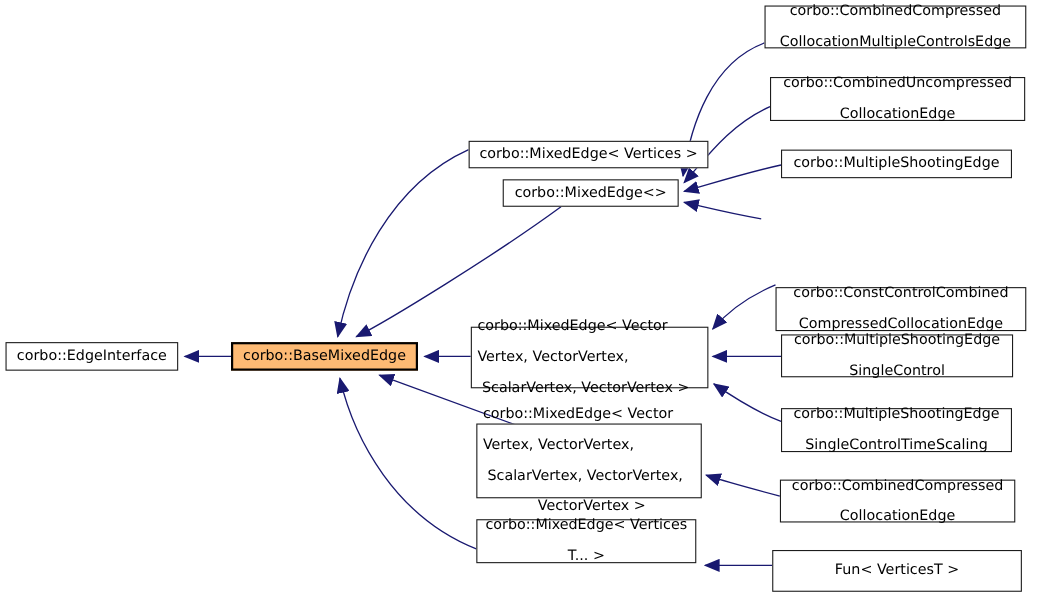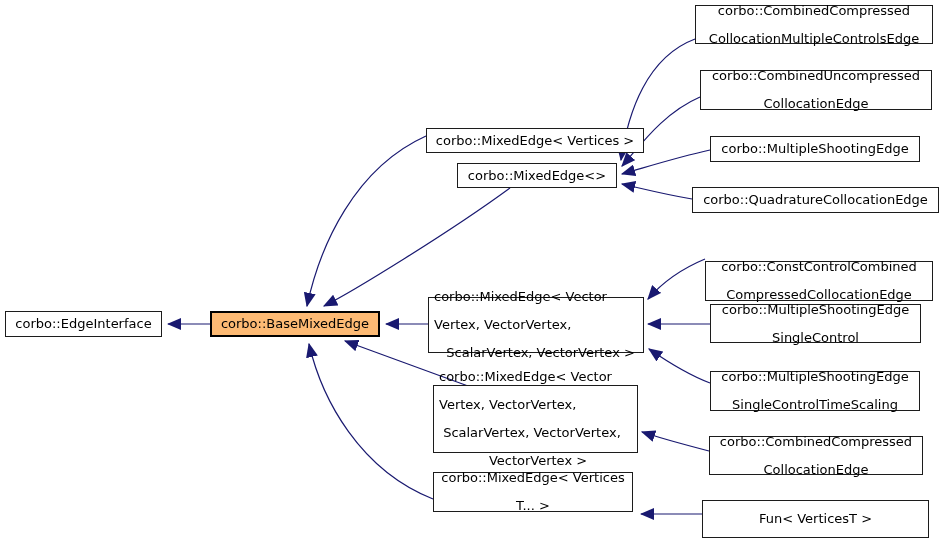--- a/index.html
+++ b/index.html
@@ -42,21 +42,21 @@
     cursor: default;
   }
   .node.align-left {
     text-align: left;
     padding-left: 5px;
   }
   .node.align-left span:last-child {
     text-align: center;
   }
   .node.align-left.keep-last-left span:last-child {
-    text-align: center;
+    text-align: left;
   }
 </style>
 </head>
 <body>
 
 <div id="graph">
 
   <svg id="edge-layer" width="943" height="547" viewBox="0 0 943 547">
     <defs>
       <marker id="arrow" viewBox="0 0 12 10" refX="11" refY="5" markerWidth="12" markerHeight="10" orient="auto">
@@ -123,23 +123,20 @@
 
   <div class="node" style="left:700px; top:70px; width:232px; height:40px;">
     <span>corbo::CombinedUncompressed</span>
     <span>CollocationEdge</span>
   </div>
 
   <div class="node" style="left:710px; top:136px; width:210px; height:26px;">
     <span>corbo::MultipleShootingEdge</span>
   </div>
 
-  <div class="node" style="left:692px; top:187px; width:247px; height:26px;">
-    <span>corbo::QuadratureCollocationEdge</span>
-  </div>
 
   <div class="node" style="left:705px; top:238px; width:228px; height:40px;margin-top:23px;">
     <span>corbo::ConstControlCombined</span>
     <span>CompressedCollocationEdge</span>
   </div>
 
   <div class="node" style="left:710px; top:304px; width:211px; height:39px;">
     <span>corbo::MultipleShootingEdge</span>
     <span>SingleControl</span>
   </div>

